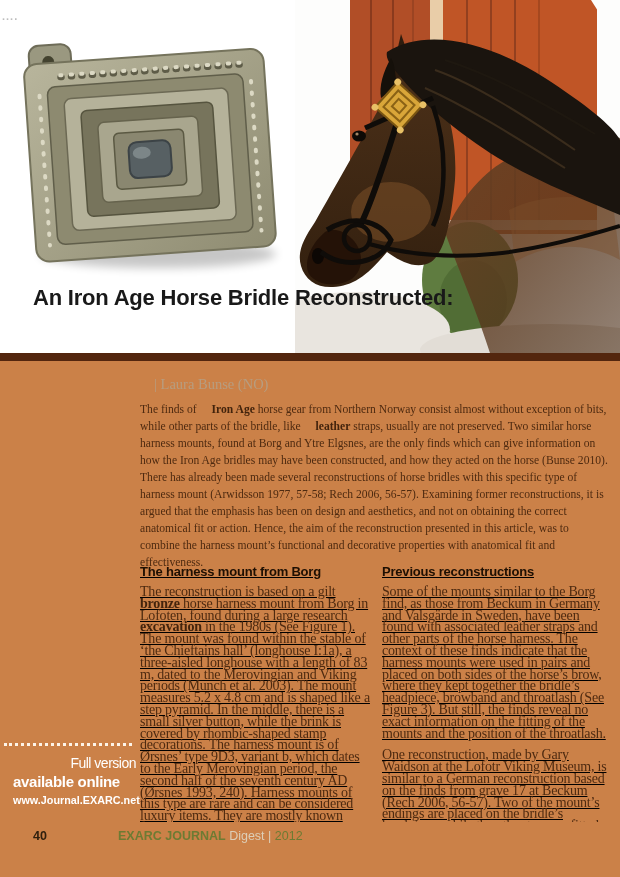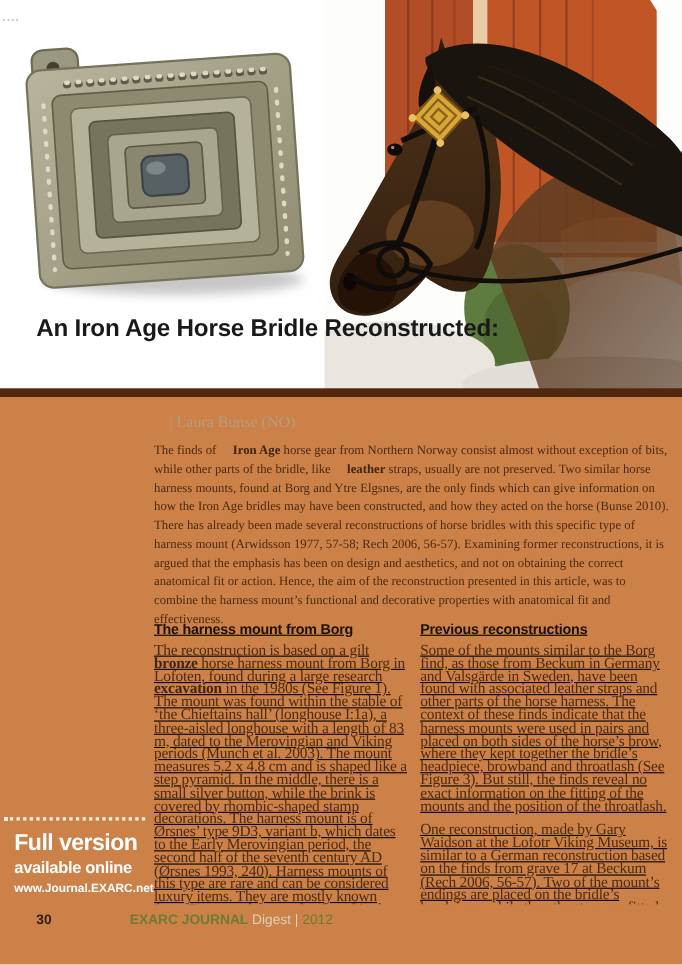--- a/index.html
+++ b/index.html
@@ -40,21 +40,21 @@
         display:flex;gap:10px;text-decoration:underline;}
   .col{width:232px;}
   .colhead{font-size:13px;font-weight:bold;color:#1e0f02;margin:0 0 7px 0;letter-spacing:-0.2px;}
   .col p{margin:0 0 10px 0;font-family:"Liberation Serif", serif;font-size:14px;
          line-height:11.8px;color:#4e2a10;letter-spacing:-0.2px;}
   .col p b{color:#42230c;}
 
   
   .promo{position:absolute;left:4px;top:382px;width:132px;color:#ffffff;}
   .promo .dotline{border-top:3px dotted #fdf4e8;width:128px;margin-bottom:9px;}
-  .promo .l1{font-size:21px;font-weight:bold;letter-spacing:-0.5px;padding-left:9px;}
+  .promo .l1{font-size:14px;font-weight:normal;letter-spacing:-0.5px;padding-left:9px;text-align:right;}
   .promo .l2{font-size:15px;font-weight:bold;letter-spacing:-0.3px;padding-left:9px;margin-top:2px;}
   .promo .url{font-size:10.8px;font-weight:bold;padding-left:9px;margin-top:4px;cursor:pointer;}
 
   
   .pagenum{position:absolute;left:33px;top:468px;font-size:12.5px;font-weight:bold;color:#30200e;}
   .journalline{position:absolute;left:118px;top:468px;font-size:12.5px;}
   .journalline .jname{font-weight:bold;color:#6d7b33;}
   .journalline .jdigest{color:#ddcfb8;}
   .journalline .jsep{color:#ddcfb8;}
   .journalline .jyear{color:#6d7b33;}
@@ -193,21 +193,21 @@
       </div>
     </div>
 
     <div class="promo">
       <div class="dotline"></div>
       <div class="l1">Full version</div>
       <div class="l2">available online</div>
       <div class="url">www.Journal.EXARC.net</div>
     </div>
 
-    <div class="pagenum">30</div>
+    <div class="pagenum">40</div>
     <div class="journalline">
       <span class="jname">EXARC JOURNAL</span>
       <span class="jdigest">Digest</span>
       <span class="jsep">|</span>
       <span class="jyear">2012</span>
     </div>
 
   </div>
 </div>
 

